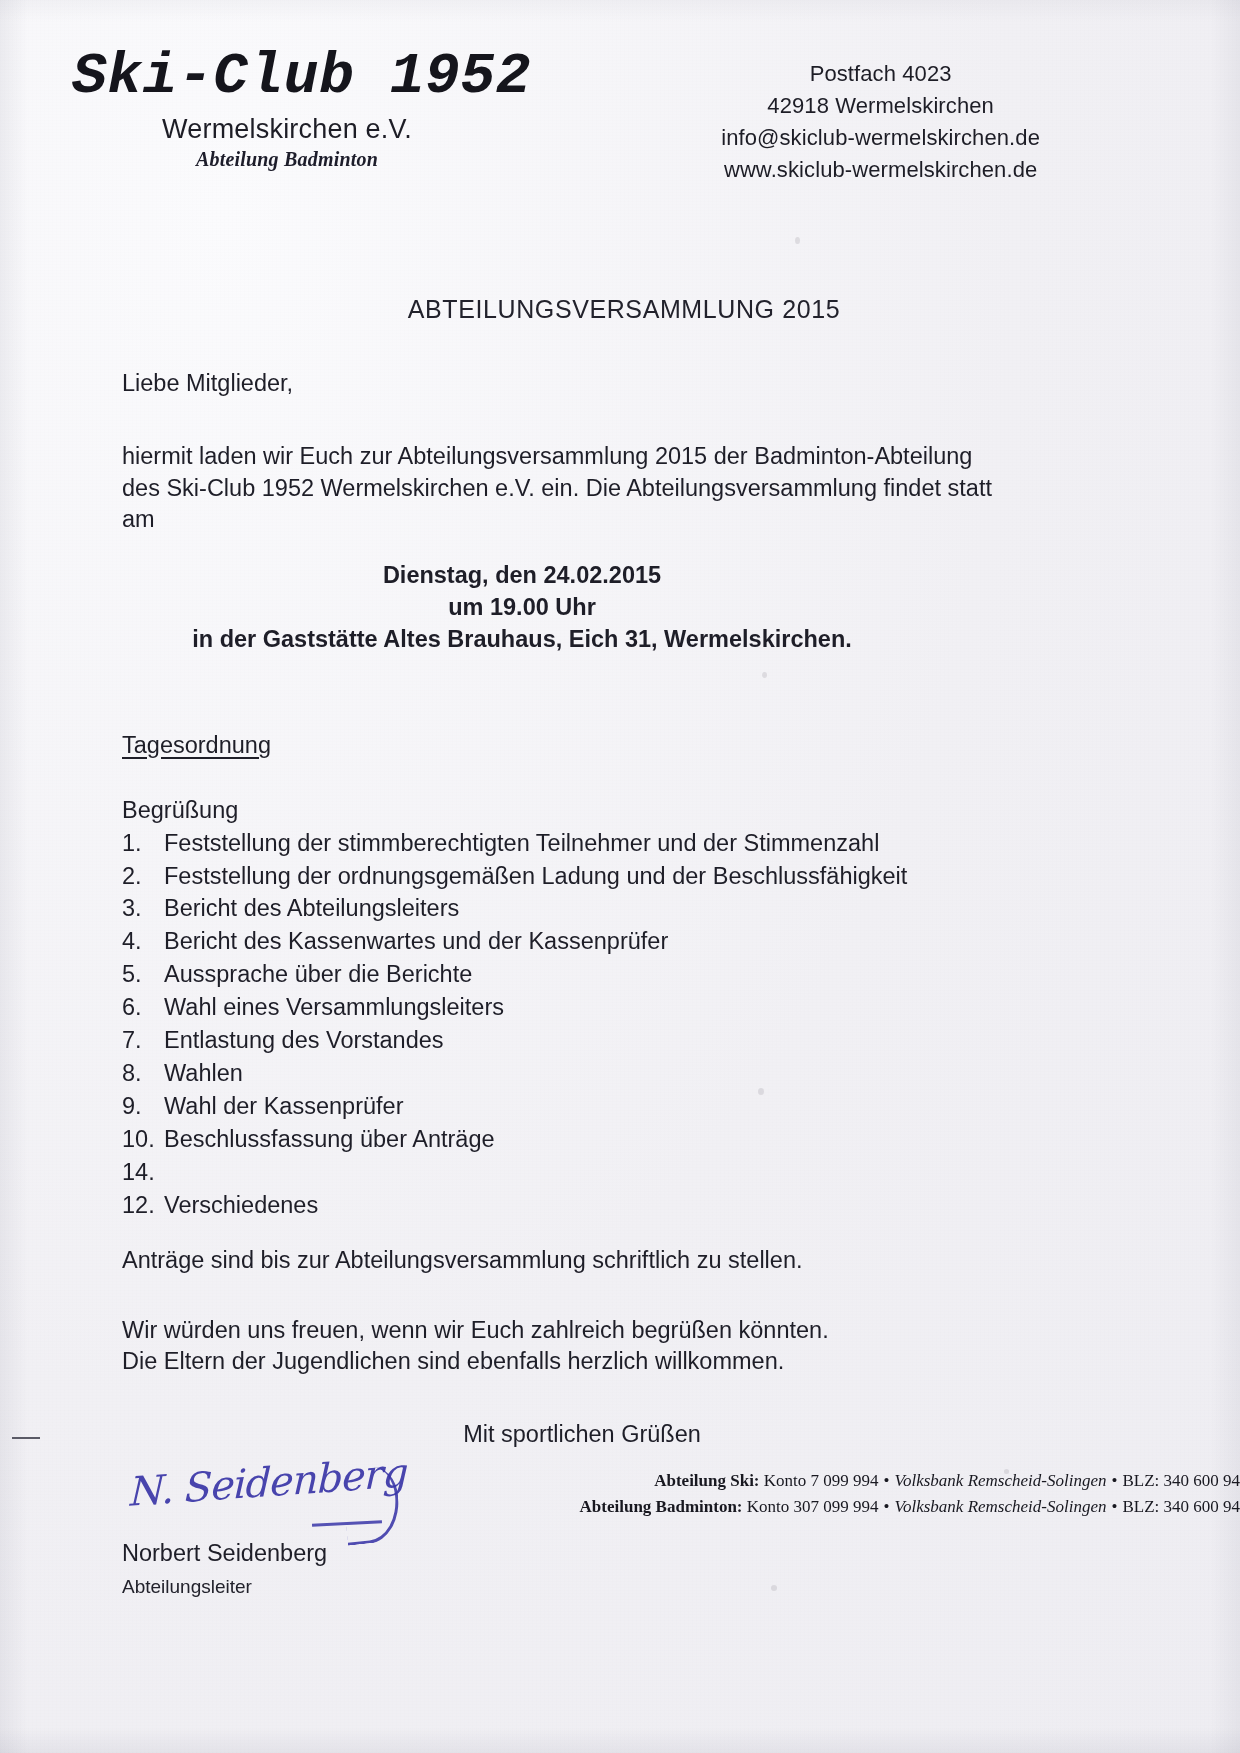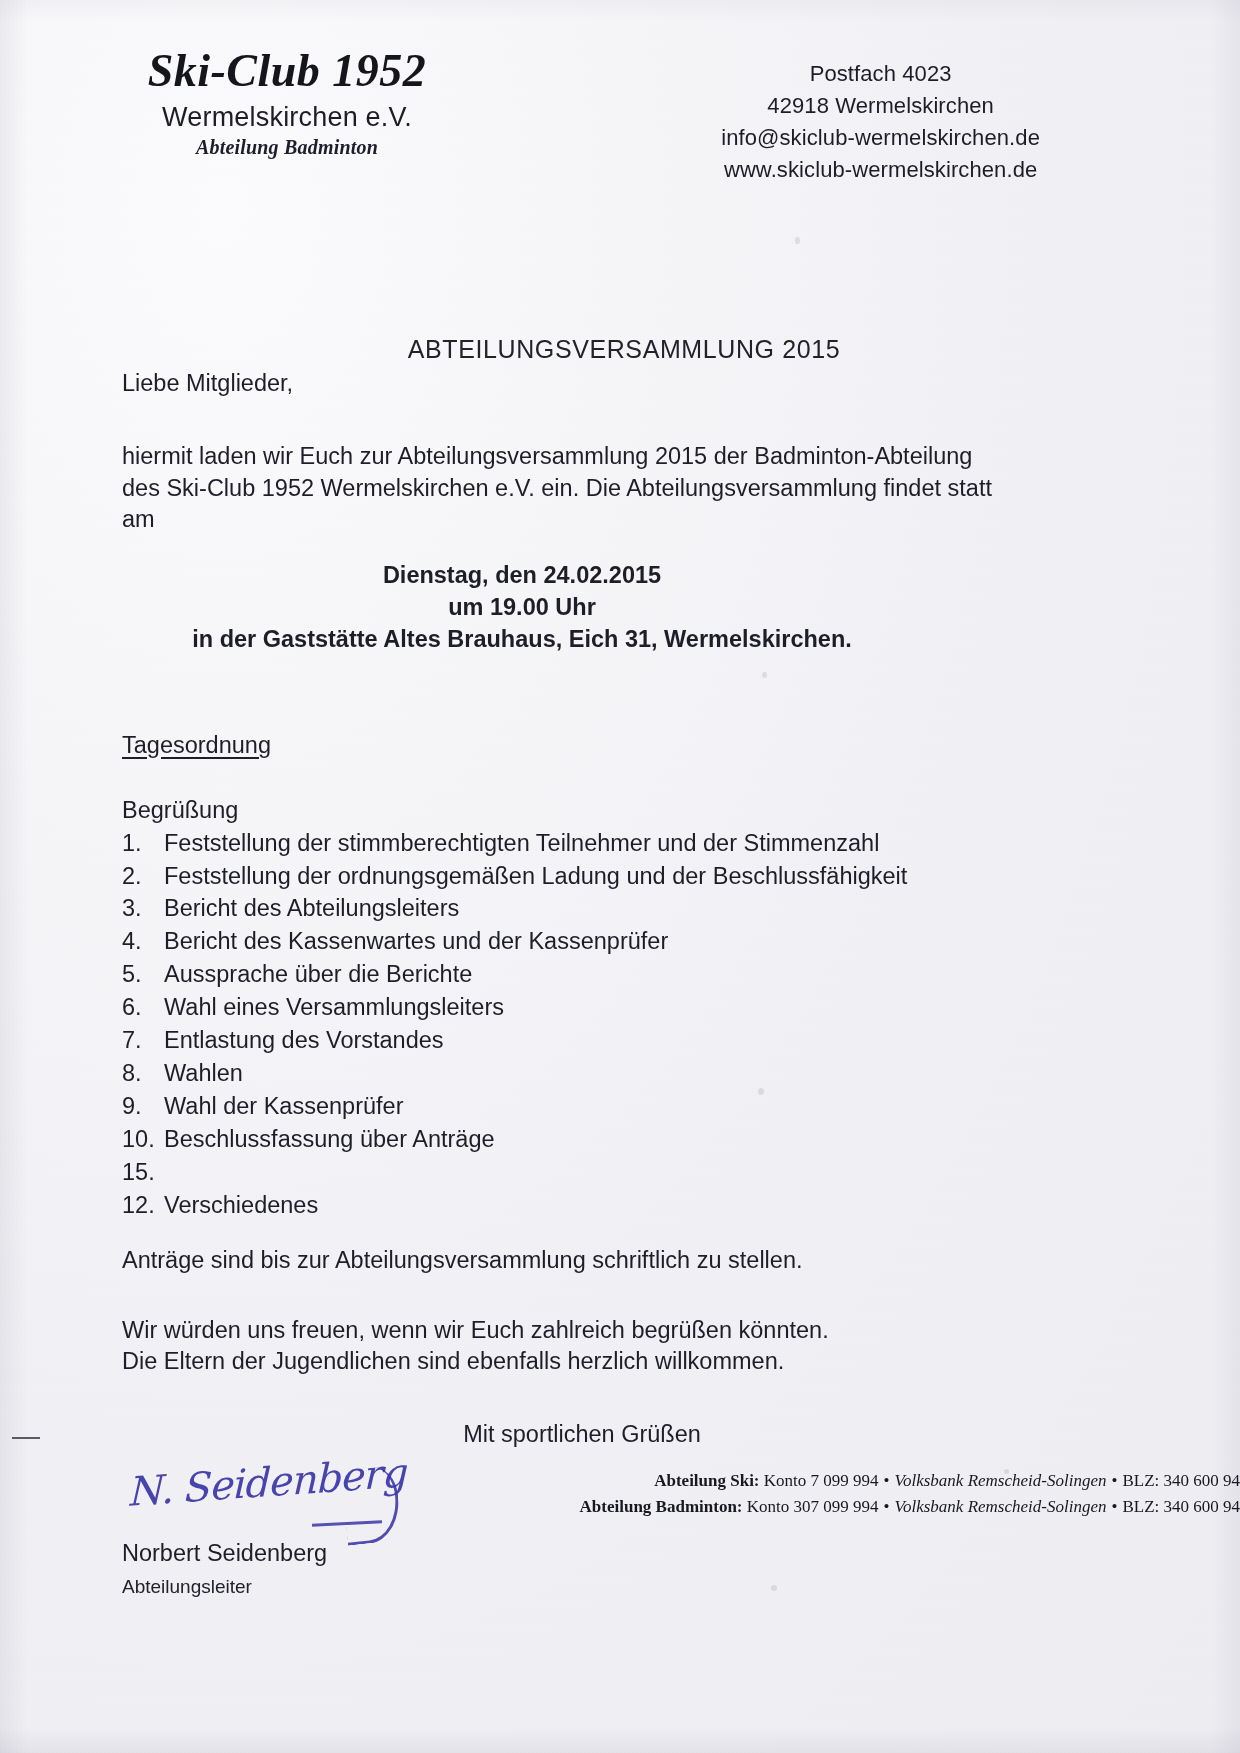--- a/index.html
+++ b/index.html
@@ -50,24 +50,24 @@
 
   
   .logo-block {
     position: absolute;
     left: 72px;
     top: 48px;
     width: 430px;
     text-align: center;
   }
   .logo-title {
-    font-family: Liberation Serif, serif;
+    font-family: Liberation Mono, monospace;
     font-style: italic;
     font-weight: bold;
-    font-size: 46px;
+    font-size: 58px;
     letter-spacing: 0.5px;
     line-height: 1.0;
     color: #15151c;
     white-space: nowrap;
   }
   .logo-sub {
     font-family: "Liberation Sans", sans-serif;
     font-size: 27px;
     color: #1d1d26;
     margin-top: 8px;
@@ -98,21 +98,20 @@
   
   .doc-title {
     position: absolute;
     left: 8px;
     right: 0;
     top: 295px;
     text-align: center;
     font-size: 25px;
     letter-spacing: .6px;
     color: #22222c;
-    margin-top: 40px;
   }
   .body-wrap {
     position: absolute;
     left: 122px;
     top: 368px;
     width: 920px;
     font-size: 23.5px;
     line-height: 1.33;
     color: #1e1e28;
   }
@@ -314,21 +313,21 @@
       </div>
       <div class="agenda-item">
         <span class="agenda-num">9.</span>
         <span class="agenda-text">Wahl der Kassenprüfer</span>
       </div>
       <div class="agenda-item">
         <span class="agenda-num tight">10.</span>
         <span class="agenda-text">Beschlussfassung über Anträge</span>
       </div>
       <div class="agenda-item">
-        <span class="agenda-num tight">15.</span>
+        <span class="agenda-num tight">14.</span>
       </div>
       <div class="agenda-item">
         <span class="agenda-num tight">12.</span>
         <span class="agenda-text">Verschiedenes</span>
       </div>
     </div>
 
     <div class="post-agenda">Anträge sind bis zur Abteilungsversammlung schriftlich zu stellen.</div>
 
     <div class="closing">

